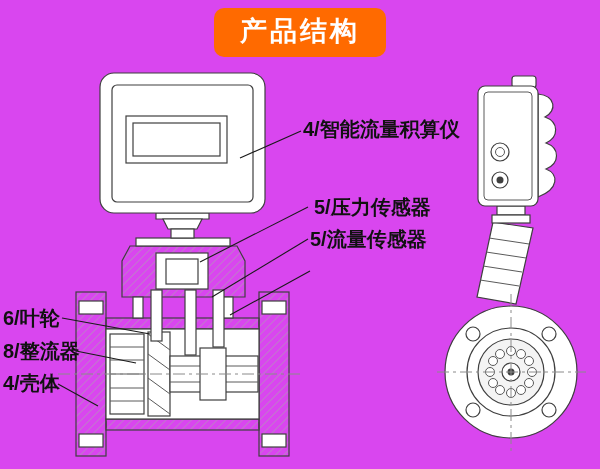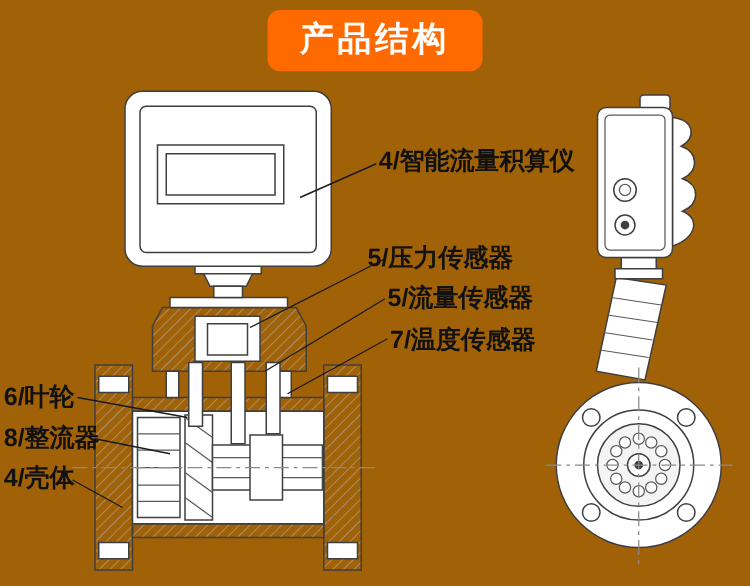--- a/index.html
+++ b/index.html
@@ -3,21 +3,21 @@
 <meta charset="utf-8">
 <style>
   * { margin:0; padding:0; box-sizing:border-box; }
   html,body { width:600px; height:469px; }
   body {
     background:#ffffff;
     font-family:"Liberation Sans", sans-serif;
     position:relative;
     overflow:hidden;
   }
-  .page { position:relative; width:600px; height:469px; background:#a16207;text-align:center; }
+  .page { position:relative; width:600px; height:469px; background:#d946ef;text-align:center; }
   .banner {
     position:absolute; top:8px; left:50%; transform:translateX(-50%);
     background:var(--banner-bg,#ff6a00);
     color:var(--banner-text,#ffffff);
     font-size:27px; font-weight:bold; letter-spacing:3px;
     padding:5px 26px 8px 26px; border-radius:10px; white-space:nowrap;
   }
   svg.drawing { position:absolute; left:0; top:0; }
   .label {
     position:absolute; font-size:20px; font-weight:bold;
@@ -165,20 +165,19 @@
       <line class="ld" x1="308" y1="207" x2="200" y2="262"></line>
       <line class="ld" x1="308" y1="239" x2="212" y2="297"></line>
       <line class="ld" x1="310" y1="271" x2="230" y2="315"></line>
       <line class="ld" x1="62" y1="318" x2="150" y2="334"></line>
       <line class="ld" x1="76" y1="351" x2="136" y2="363"></line>
       <line class="ld" x1="58" y1="384" x2="98" y2="406"></line>
     </g>
   </svg>
 
   <div class="label" style="left:303px; top:120px;">4/智能流量积算仪</div>
-  <div class="label" style="left:294px; top:198px;">5/压力传感器</div>
+  <div class="label" style="left:314px; top:198px;">5/压力传感器</div>
   <div class="label" style="left:310px; top:230px;">5/流量传感器</div>
-  <div class="label" style="left:312px; top:263px;">7/温度传感器</div>
   <div class="label" style="left:3px;  top:309px;">6/叶轮</div>
   <div class="label" style="left:3px;  top:342px;">8/整流器</div>
   <div class="label" style="left:3px;  top:374px;">4/壳体</div>
 
 </div>
 
 </body></html>

